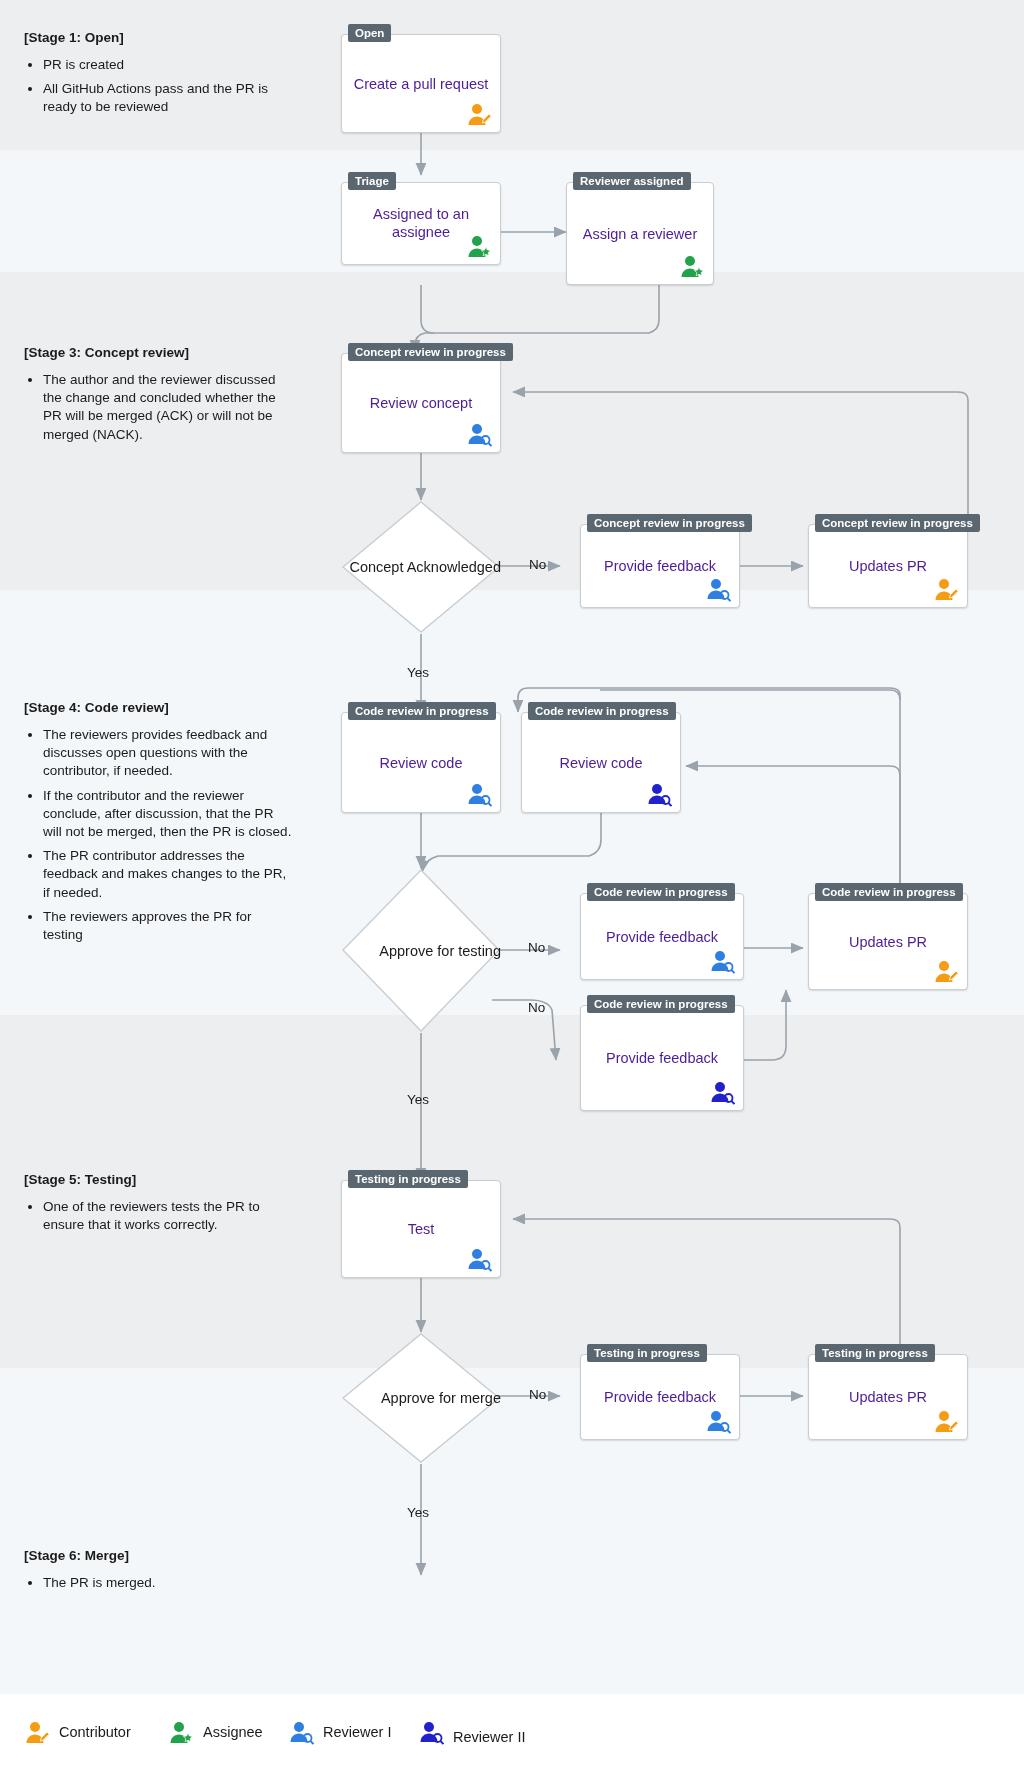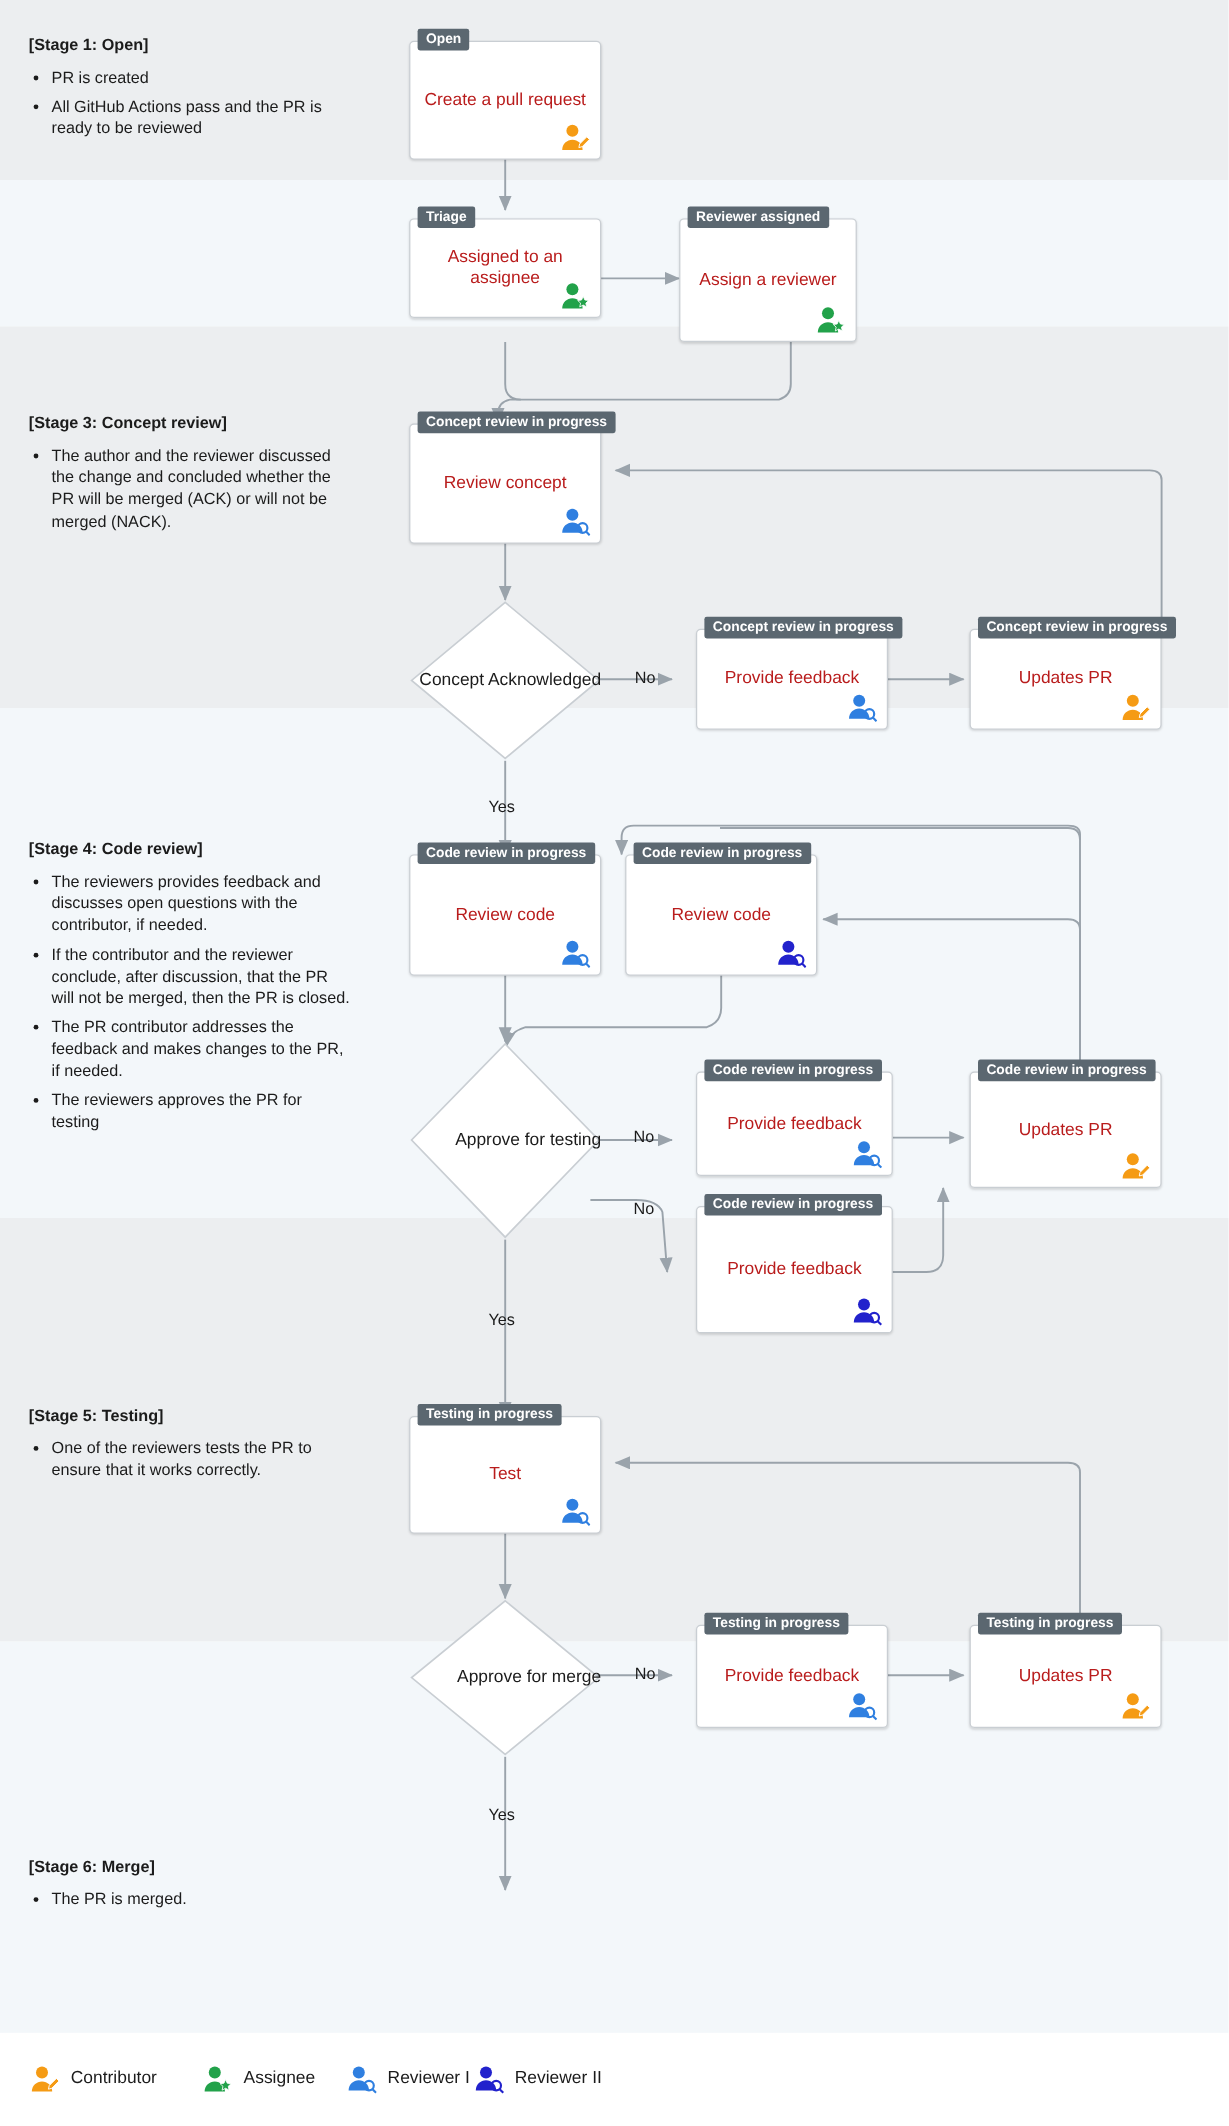--- a/index.html
+++ b/index.html
@@ -69,21 +69,21 @@
     white-space: nowrap;
     line-height: 1.1;
   }
   .node-text {
     position: absolute;
     left: 0; right: 0;
     top: 50%;
     transform: translateY(-50%);
     text-align: center;
     font-size: 14.5px;
-    color: #b91c1c;
+    color: #4c1d95;
     line-height: 1.3;
     padding: 0 10px;
   }
   .node-avatar {
     position: absolute;
     right: 8px;
     bottom: 5px;
     width: 26px;
     height: 26px;
   }
@@ -485,21 +485,21 @@
       <span class="ava">
         <svg viewBox="0 0 26 26" width="26" height="26">
             <circle cx="11" cy="8" r="5" fill="#2f7fe0"></circle>
             <path d="M2.5 23c0-5 4-8.5 8.5-8.5s8.5 3.5 8.5 8.5z" fill="#2f7fe0"></path>
             <circle cx="19.5" cy="19" r="4" fill="none" stroke="#2f7fe0" stroke-width="1.8"></circle>
             <path d="M22.4 22 l3 3" stroke="#2f7fe0" stroke-width="1.8"></path>
           </svg>
       </span>
       <span>Reviewer I</span>
     </div>
-    <div class="legend-item" style="left:394px;">
+    <div class="legend-item" style="left:418px;align-items:flex-end;">
       <span class="ava">
         <svg viewBox="0 0 26 26" width="26" height="26">
             <circle cx="11" cy="8" r="5" fill="#2222cc"></circle>
             <path d="M2.5 23c0-5 4-8.5 8.5-8.5s8.5 3.5 8.5 8.5z" fill="#2222cc"></path>
             <circle cx="19.5" cy="19" r="4" fill="none" stroke="#2222cc" stroke-width="1.8"></circle>
             <path d="M22.4 22 l3 3" stroke="#2222cc" stroke-width="1.8"></path>
           </svg>
       </span>
       <span>Reviewer II</span>
     </div>

